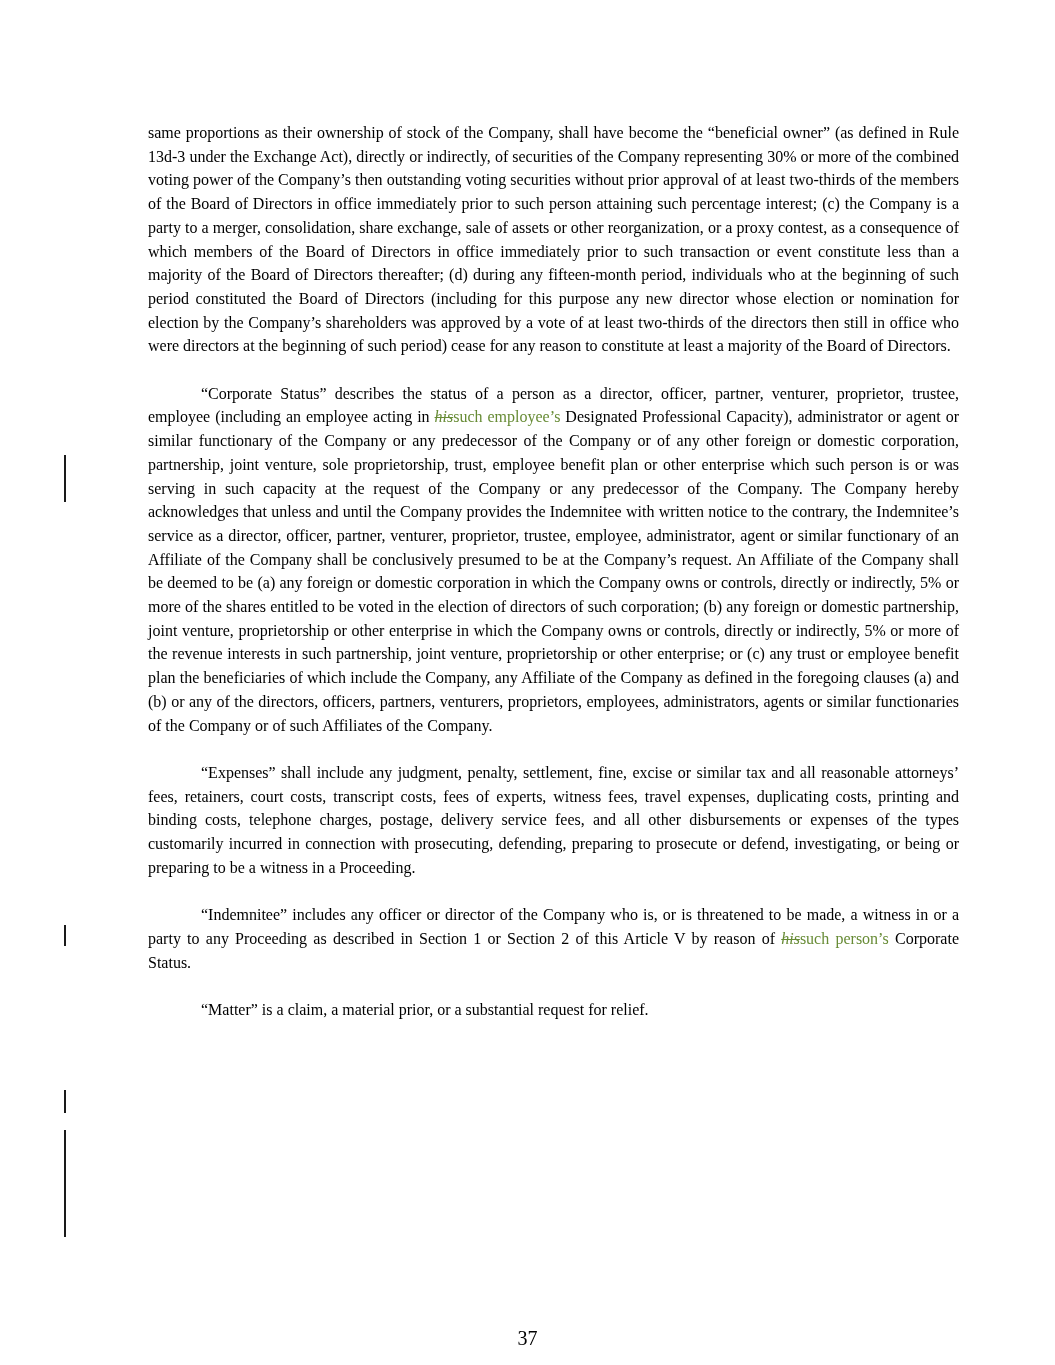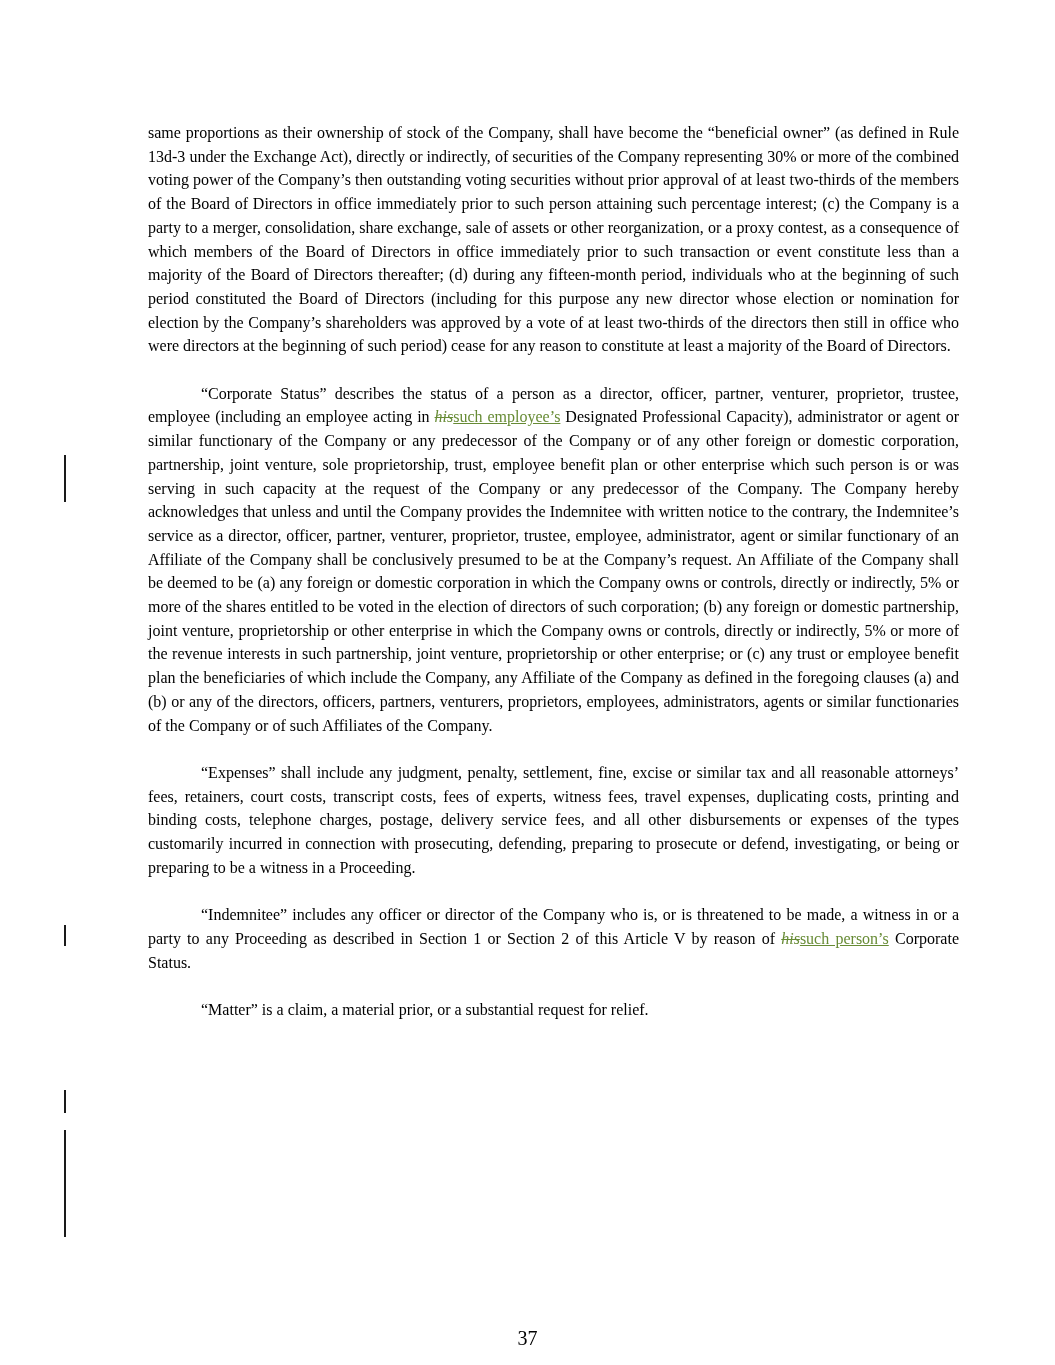--- a/index.html
+++ b/index.html
@@ -31,21 +31,20 @@
     padding: 0;
   }
   p.para.indent {
     text-indent: 53px;
   }
   .run-del {
     text-decoration: line-through;
     font-style: italic;
   }
   .run-ins {
-    text-decoration: underline;
   }
   .change-bar {
     position: absolute;
     left: 64px;
     width: 2px;
   }
   .page-number {
     position: absolute;
     top: 1278px;
     left: 0;

